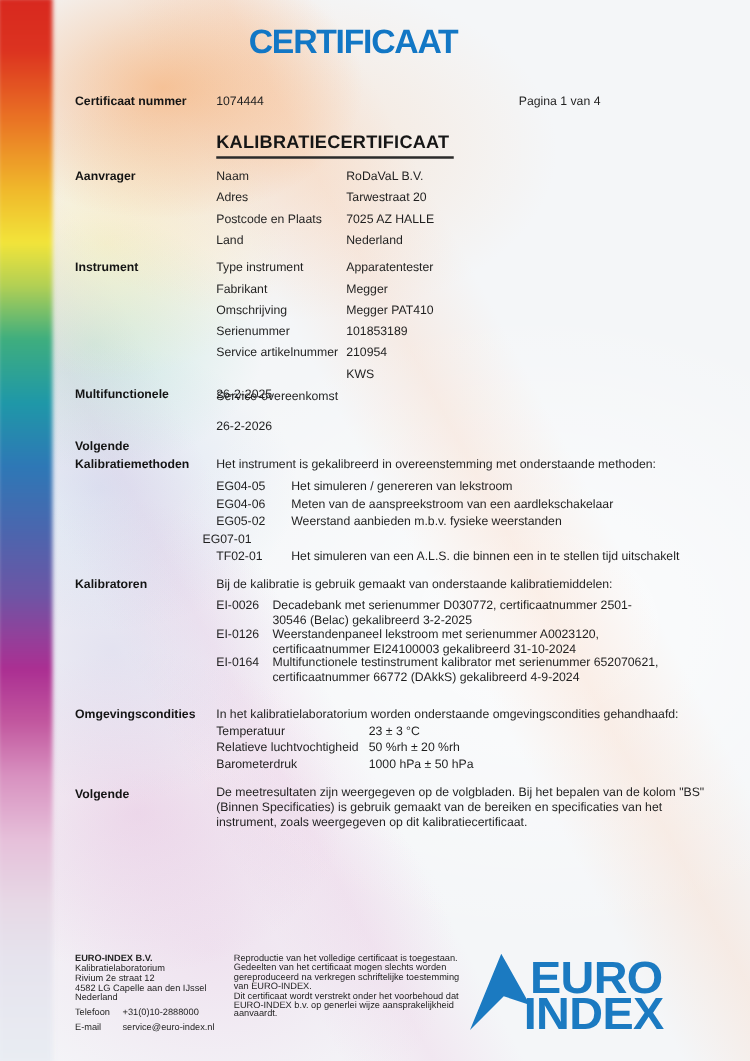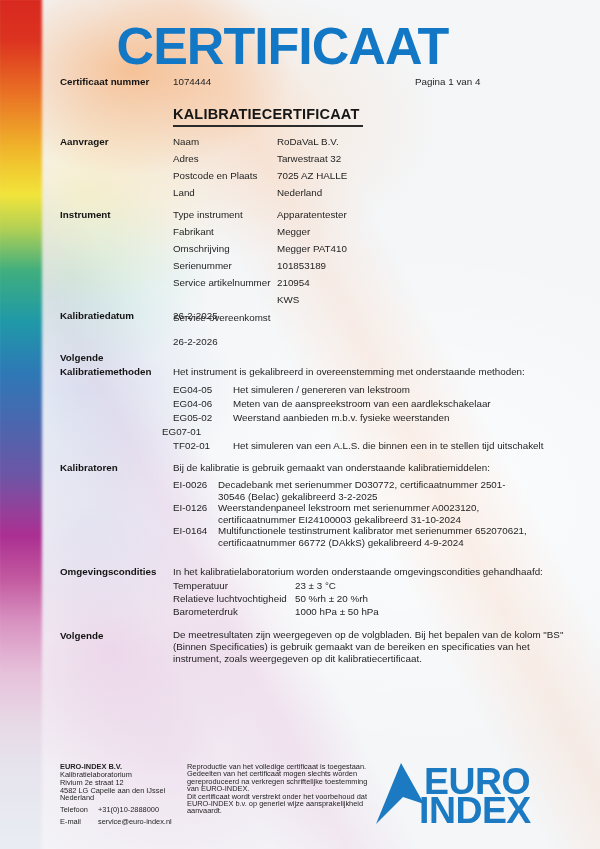--- a/index.html
+++ b/index.html
@@ -30,21 +30,21 @@
     background:linear-gradient(180deg,
       #d8281f 0%, #dc3320 5%, #e96f24 11%, #f0b82b 18%, #f2e43a 23%,
       #b3d054 27%, #3fae7e 32%, #1f98a8 38%, #2e78b6 44%, #4b66ae 50%,
       #6d55a5 56%, #93409a 60%, #ab2f92 63%, #c2589f 68%, #d891c0 73%,
       #e6c0da 79%, #e7d9e6 85%, #e6e3ed 90%, #e9edf3 100%);
   }
   .abs{position:absolute;font-size:9.8px;line-height:1.16;white-space:nowrap;}
   .b{font-weight:bold;color:#141414;}
   .title{
     position:absolute;left:60px;top:20px;width:445px;text-align:center;
-    font-size:52px;font-weight:bold;letter-spacing:-1px;color:#1277c5;
+    font-size:27px;font-weight:bold;letter-spacing:-1px;color:#1277c5;
     line-height:1;white-space:nowrap;
   }
   .heading{
     position:absolute;left:173px;top:107px;
     font-size:14.5px;font-weight:bold;color:#161616;letter-spacing:.2px;
     border-bottom:2px solid #2b2b2b;padding:0 3px 2px 0;line-height:1.1;white-space:nowrap;
   }
   .mdesc{left:233px;}
   .kdesc{left:218px;width:312px;white-space:normal;line-height:11.6px;}
   .para{left:173px;width:400px;white-space:normal;line-height:11.9px;}
@@ -69,41 +69,41 @@
   <div class="title">CERTIFICAAT</div>
   <div class="abs b" style="left:60px;top:76px">Certificaat nummer</div>
   <div class="abs" style="left:173px;top:76px">1074444</div>
   <div class="abs" style="left:415px;top:76px">Pagina 1 van 4</div>
   <div class="heading">KALIBRATIECERTIFICAAT</div>
 
   <div class="abs b" style="left:60px;top:136px">Aanvrager</div>
   <div class="abs" style="left:173px;top:136px">Naam</div>
   <div class="abs" style="left:277px;top:136px">RoDaVaL B.V.</div>
   <div class="abs" style="left:173px;top:153px">Adres</div>
-  <div class="abs" style="left:277px;top:153px">Tarwestraat 32</div>
+  <div class="abs" style="left:277px;top:153px">Tarwestraat 20</div>
   <div class="abs" style="left:173px;top:170px">Postcode en Plaats</div>
   <div class="abs" style="left:277px;top:170px">7025 AZ HALLE</div>
   <div class="abs" style="left:173px;top:187px">Land</div>
   <div class="abs" style="left:277px;top:187px">Nederland</div>
 
   <div class="abs b" style="left:60px;top:209px">Instrument</div>
   <div class="abs" style="left:173px;top:209px">Type instrument</div>
   <div class="abs" style="left:277px;top:209px">Apparatentester</div>
   <div class="abs" style="left:173px;top:226px">Fabrikant</div>
   <div class="abs" style="left:277px;top:226px">Megger</div>
   <div class="abs" style="left:173px;top:243px">Omschrijving</div>
   <div class="abs" style="left:277px;top:243px">Megger PAT410</div>
   <div class="abs" style="left:173px;top:260px">Serienummer</div>
   <div class="abs" style="left:277px;top:260px">101853189</div>
   <div class="abs" style="left:173px;top:277px">Service artikelnummer</div>
   <div class="abs" style="left:277px;top:277px">210954</div>
   <div class="abs" style="left:173px;top:312px">Service-overeenkomst</div>
   <div class="abs" style="left:277px;top:294px">KWS</div>
 
-  <div class="abs b" style="left:60px;top:310px">Kalibratiedatum</div>
+  <div class="abs b" style="left:60px;top:310px">Multifunctionele</div>
   <div class="abs" style="left:173px;top:310px">26-2-2025</div>
   <div class="abs b" style="left:60px;top:352px">Volgende</div>
   <div class="abs" style="left:173px;top:336px">26-2-2026</div>
 
   <div class="abs b" style="left:60px;top:366px">Kalibratiemethoden</div>
   <div class="abs" style="left:173px;top:366px">Het instrument is gekalibreerd in overeenstemming met onderstaande methoden:</div>
   <div class="abs" style="left:173px;top:384px">EG04-05</div>
   <div class="abs mdesc" style="top:384px">Het simuleren / genereren van lekstroom</div>
   <div class="abs" style="left:173px;top:398px">EG04-06</div>
   <div class="abs mdesc" style="top:398px">Meten van de aanspreekstroom van een aardlekschakelaar</div>

